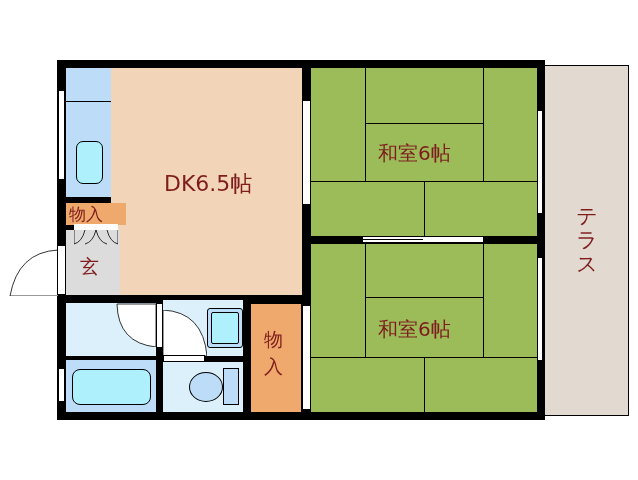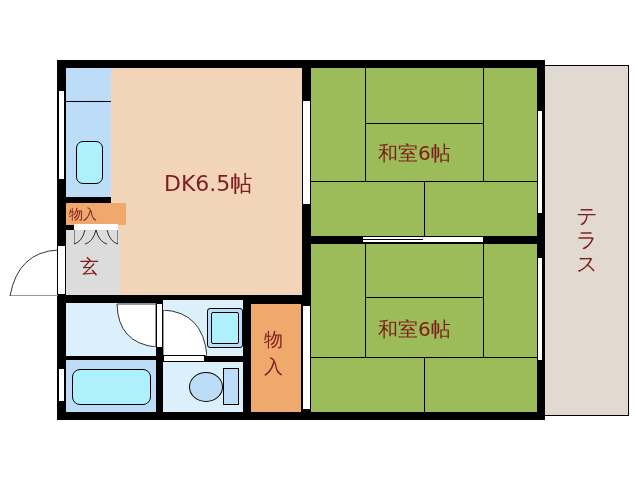--- a/index.html
+++ b/index.html
@@ -30,21 +30,21 @@
     <div class="abs" style="left:10px;top:73px;width:27px;height:43px;background:#aef0fc;border:1px solid #000;border-radius:7px;"></div>
   </div>
 
   <div class="abs" style="left:111px;top:68px;width:191px;height:227px;background:#f2d4b9;">
     <div class="label" style="left:37px;top:101px;font-size:22px;margin-left:16px;">DK6.5帖</div>
   </div>
 
   <div class="abs" style="left:120px;top:225px;width:182px;height:70px;background:#f2d4b9;"></div>
 
   <div class="abs" style="left:66px;top:203px;width:60px;height:22px;background:#efa96d;">
-    <div class="label" style="left:3px;top:0px;font-size:14px;line-height:22px;">物入</div>
+    <div class="label" style="left:3px;top:0px;font-size:17px;line-height:22px;">物入</div>
   </div>
 
   <div class="abs" style="left:66px;top:230px;width:54px;height:65px;background:#dcdcdc;">
     <div class="abs" style="left:8px;top:-6px;width:44px;height:6px;background:#fff;"></div>
     <svg class="abs" style="left:8px;top:0;" width="44" height="18" viewBox="0 0 44 18">
       <path d="M0 0 L0 14 M0 14 Q8 12 11 0 M22 0 Q25 12 33 14 M22 0 Q19 12 11 14 M44 0 L44 14 M44 14 Q36 12 33 0" fill="none" stroke="#000" stroke-width="0.8"></path>
     </svg>
     <div class="label" style="left:14px;top:24px;font-size:19px;">玄</div>
   </div>
 

